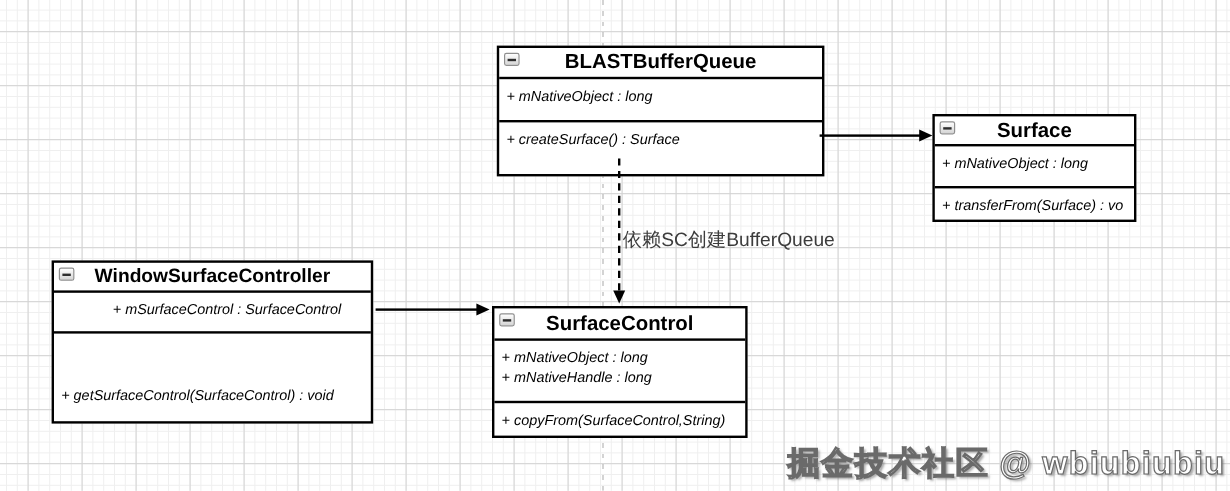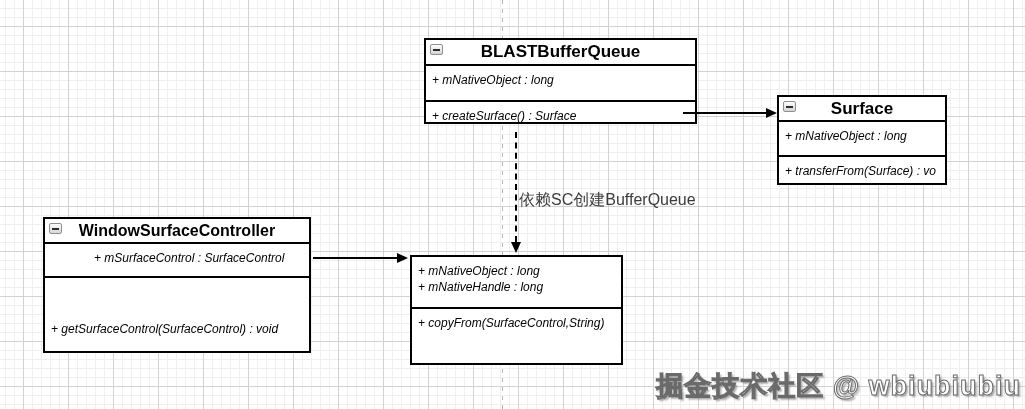--- a/index.html
+++ b/index.html
@@ -46,21 +46,21 @@
 
   .collapse{
     position:absolute;left:4px;top:4px;width:13px;height:11px;
     border:1px solid #8f8f8f;border-radius:2px;
     background:linear-gradient(#fefefe,#d5d5d5);
     display:flex;align-items:center;justify-content:center;box-sizing:border-box;
   }
   .collapse .minus{width:7px;height:2px;background:#2d2d2d;}
 
   
-  .box-bbq{left:424px;top:38px;width:273px;height:86px;}
+  .box-bbq{left:414px;top:38px;width:273px;height:109px;}
   .box-bbq .hd{height:24px;}
   .box-bbq .a{height:34px;}
   .box-surface{left:777px;top:95px;width:170px;height:90px;}
   .box-surface .hd{height:23px;}
   .box-surface .a{height:33px;}
   .box-wsc{left:43px;top:217px;width:268px;height:136px;}
   .box-wsc .hd{height:23px;font-size:16px;}
   .box-wsc .a{height:32px;padding-left:43px;}
   .box-sc{left:410px;top:255px;width:213px;height:110px;}
   .box-sc .hd{height:25px;}
@@ -139,20 +139,26 @@
     </div>
     <div class="sec a">
       <div class="cell">+ mSurfaceControl : SurfaceControl</div>
     </div>
     <div class="sec last">
       <div class="cell spaced"><br><span>+ getSurfaceControl(SurfaceControl) : void</span></div>
     </div>
   </div>
 
   <div class="uml box-sc">
+    <div class="hd">
+      <span class="collapse">
+          <span class="minus"></span>
+        </span>
+      <span>SurfaceControl</span>
+    </div>
     <div class="sec a">
       <div class="cell tight"><span>+ mNativeObject : long</span><br><span>+ mNativeHandle : long</span></div>
     </div>
     <div class="sec last">
       <div class="cell">+ copyFrom(SurfaceControl,String)</div>
     </div>
   </div>
 
   <div class="edge line-h edge-bbq-surface-line"></div>
   <div class="edge head-right edge-bbq-surface-head"></div>

